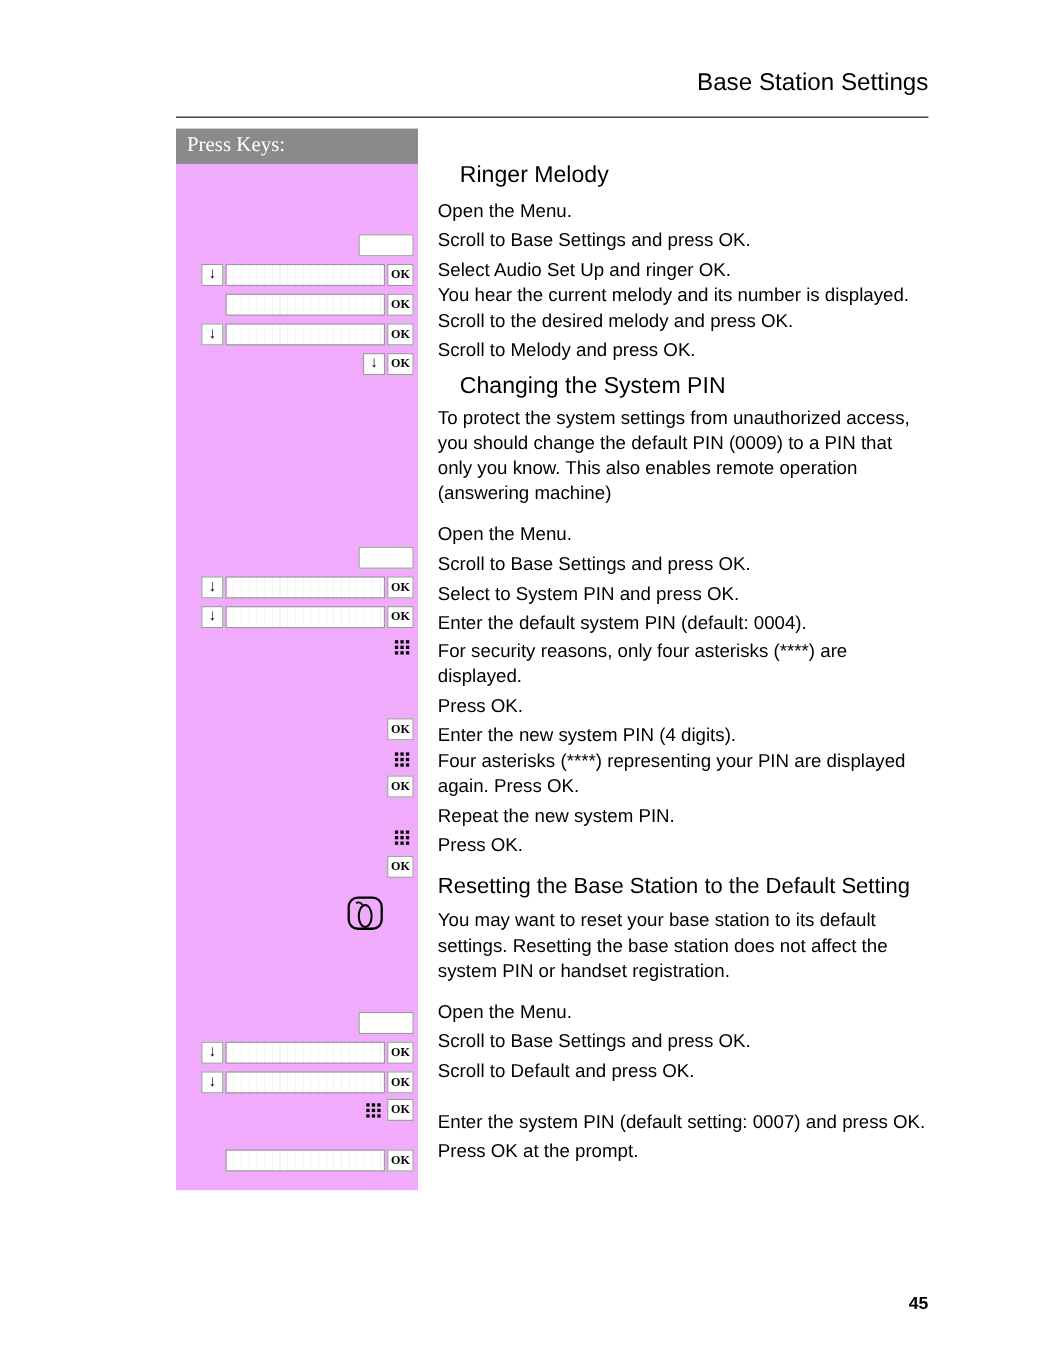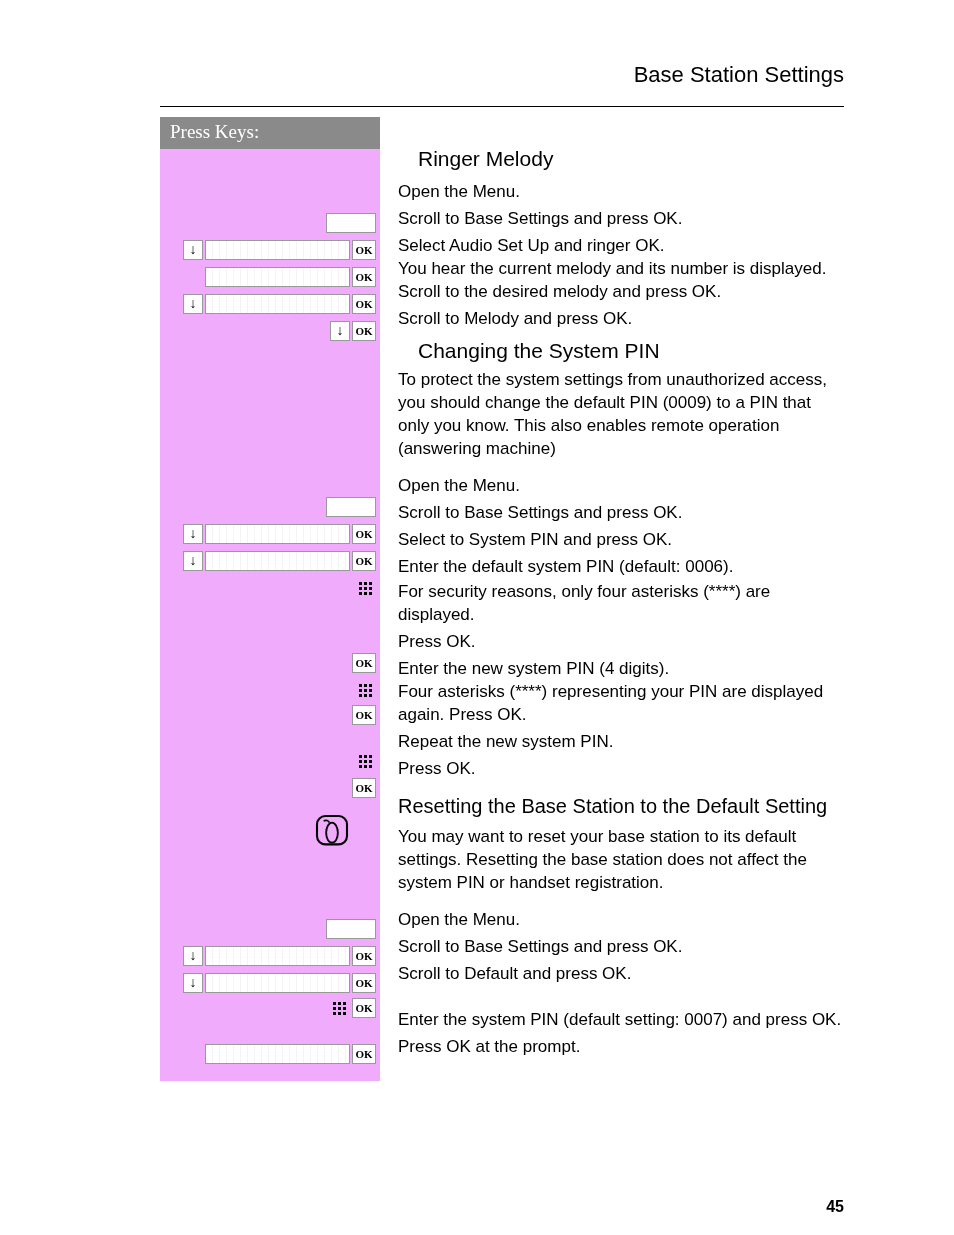--- a/index.html
+++ b/index.html
@@ -87,21 +87,21 @@
     margin-bottom: 10px;
   }
   .step-text {
     font-size: 17px;
     line-height: 1.35;
   }
   .step-row { min-height: 27px; display:flex; align-items:flex-end; }
 
   .page-num {
     position: absolute;
-    bottom: 19px;
+    bottom: 40px;
     right: 110px;
     font-weight: bold;
     font-size: 16px;
   }
   .hand-row { display:flex; justify-content:flex-end; padding:10px 28px 6px 0;}
 </style>
 </head>
 <body>
 
 <svg width="0" height="0" style="position:absolute">
@@ -268,21 +268,21 @@
       <div class="step-row">
           <div class="step-text">Open the Menu.</div>
         </div>
       <div class="step-row">
           <div class="step-text">Scroll to Base Settings and press OK.</div>
         </div>
       <div class="step-row">
           <div class="step-text">Select to System PIN and press OK.</div>
         </div>
       <div class="step-row">
-          <div class="step-text">Enter the default system PIN (default: 0006).</div>
+          <div class="step-text">Enter the default system PIN (default: 0004).</div>
         </div>
       <div class="step-row" style="min-height:48px">
           <div class="step-text">For security reasons, only four asterisks (****) are displayed.</div>
         </div>
       <div class="step-row">
           <div class="step-text">Press OK.</div>
         </div>
       <div class="step-row">
           <div class="step-text">Enter the new system PIN (4 digits).</div>
         </div>

